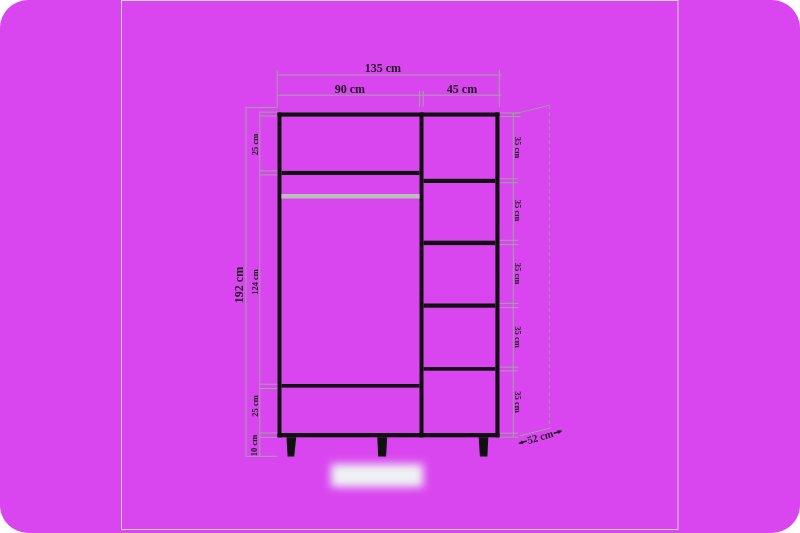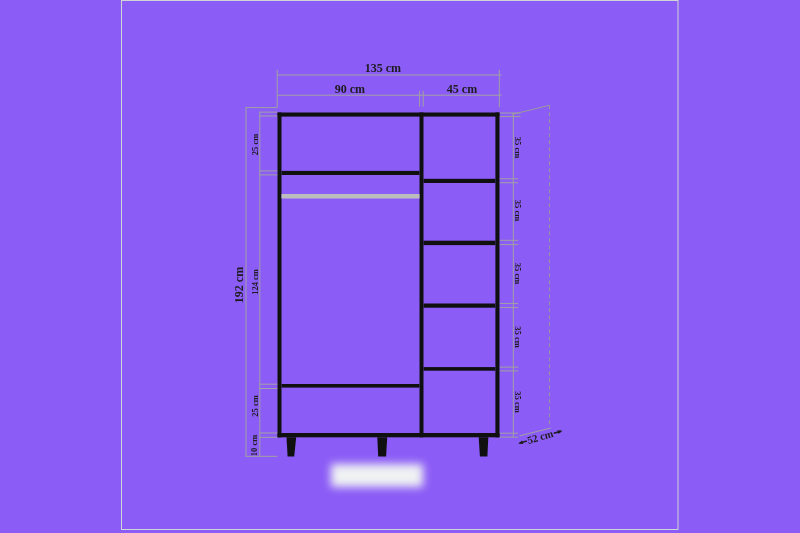--- a/index.html
+++ b/index.html
@@ -1,16 +1,16 @@
 <!DOCTYPE html>
 <html><head>
 <meta charset="utf-8">
 <style>
   html,body{margin:0;padding:0;background:#ffffff;}
-  .page{position:relative;width:800px;height:533px;background:#8b5cf6;overflow:hidden;}
+  .page{position:relative;width:800px;height:533px;background:#d946ef;overflow:hidden;border-radius:28px;}
   svg{position:absolute;left:0;top:0;}
   text{font-family:"Liberation Serif", serif;fill:#1c1c1c;}
 </style>
 </head>
 <body>
 <div class="page">
 <svg width="800" height="533" viewBox="0 0 800 533">
   <defs>
     <filter id="soft" x="-50%" y="-50%" width="200%" height="200%">
       <feGaussianBlur stdDeviation="4"></feGaussianBlur>

